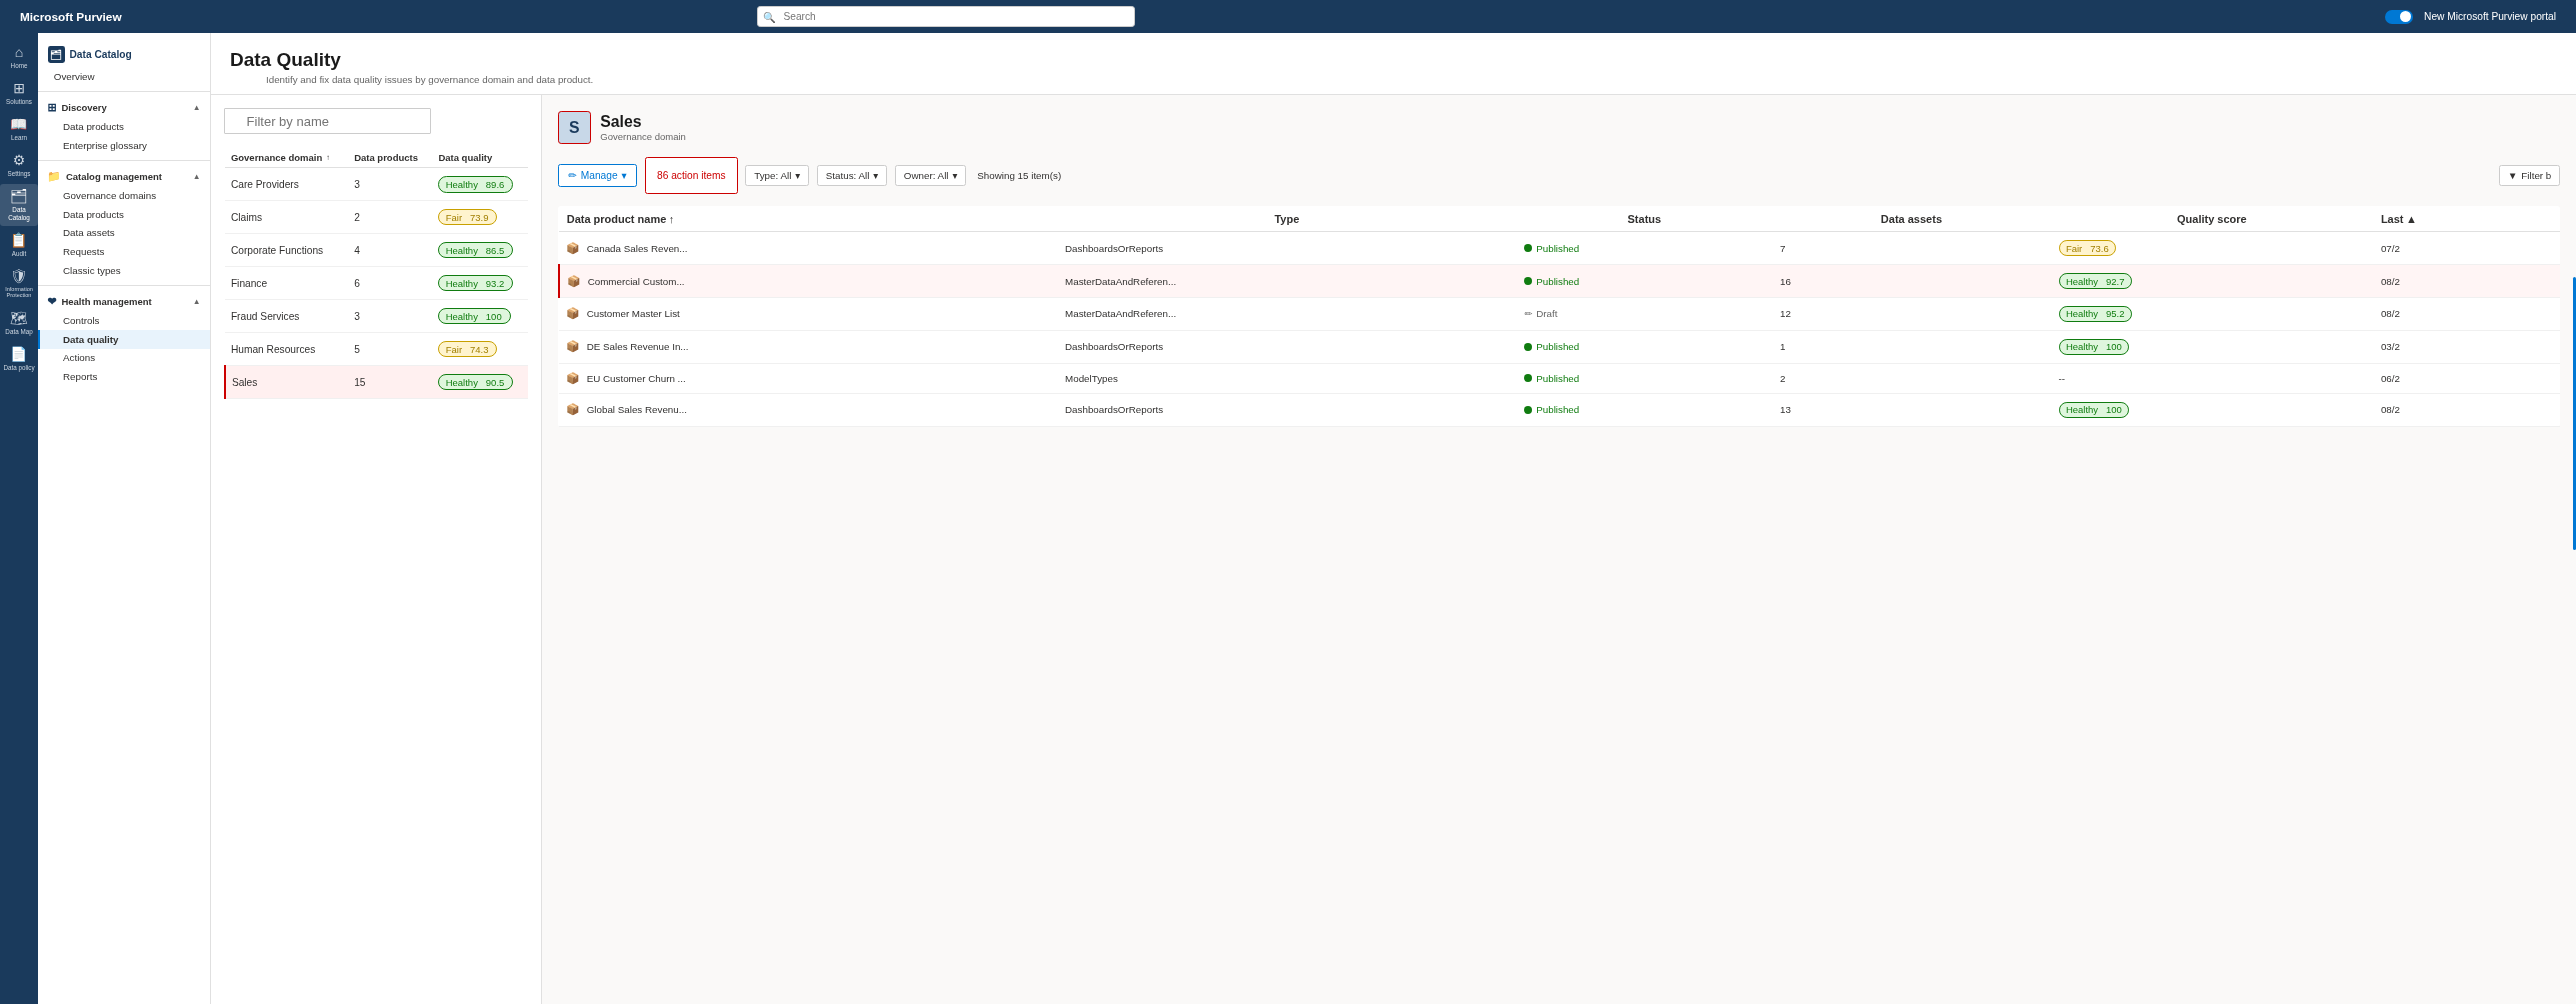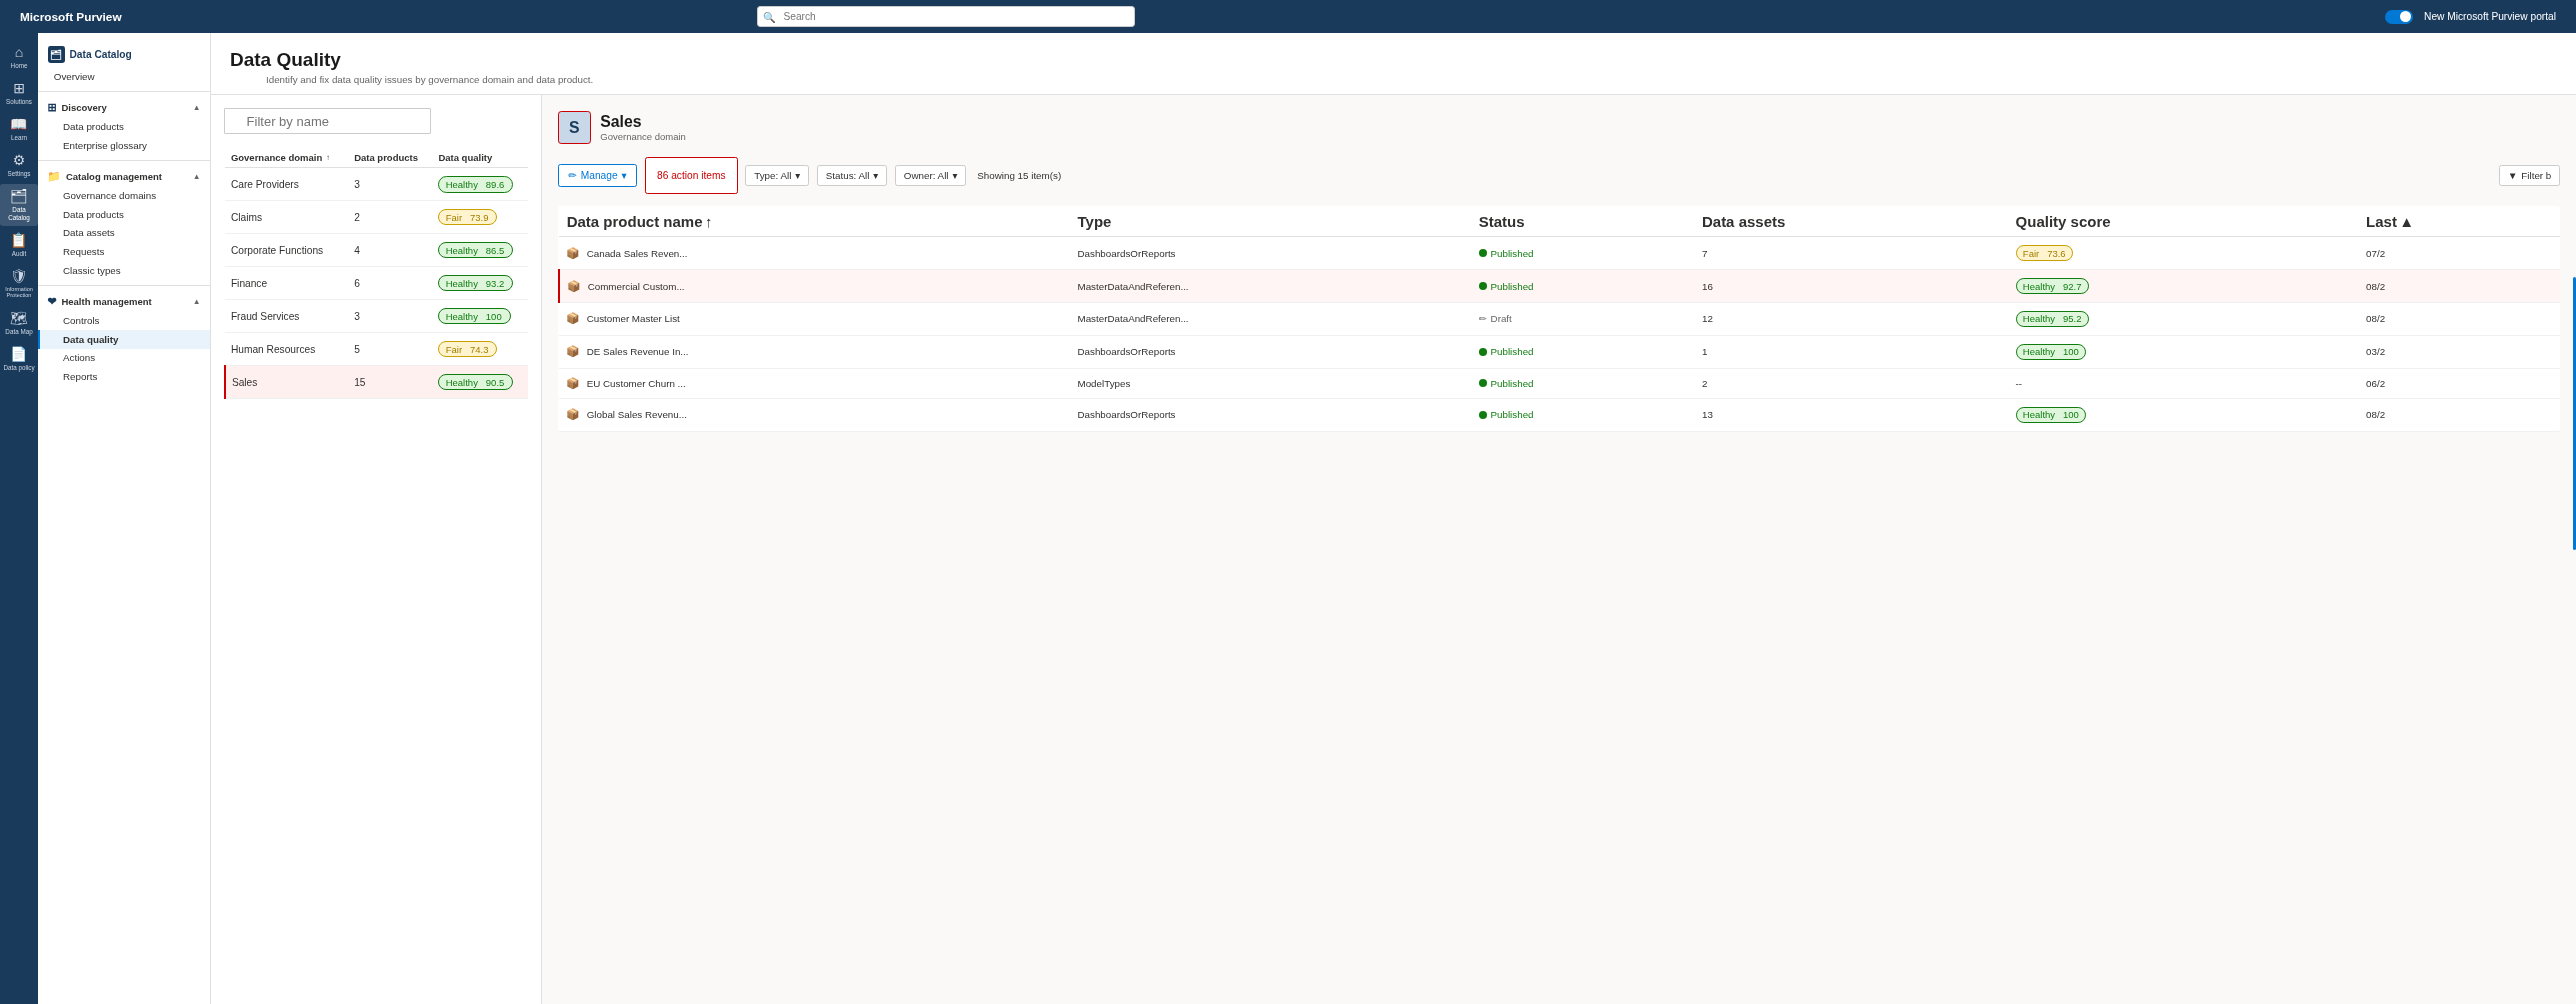--- a/index.html
+++ b/index.html
@@ -351,22 +351,22 @@
       border-radius: 2.4px;
       cursor: pointer;
       font-size: 9.8px;
       color: #323130;
     }
     .showing-text { font-size: 9.8px; color: #323130; margin-left: 3.2px; }
     .filter-right { margin-left: auto; }
 
     .data-table { width: 100%; border-collapse: collapse; background: white; border-radius: 3.2px; }
     .data-table th {
-      text-align: left;
-      font-size: 15px;
+      text-align: center;
+      font-size: 11px;
       font-weight: 600;
       color: #323130;
       padding: 6.3px 7.9px;
       border-bottom: 1.6px solid #e0e0e0;
       white-space: nowrap;
     }
     .data-table td {
       padding: 7.9px 7.9px;
       font-size: 9.8px;
       color: #323130;

